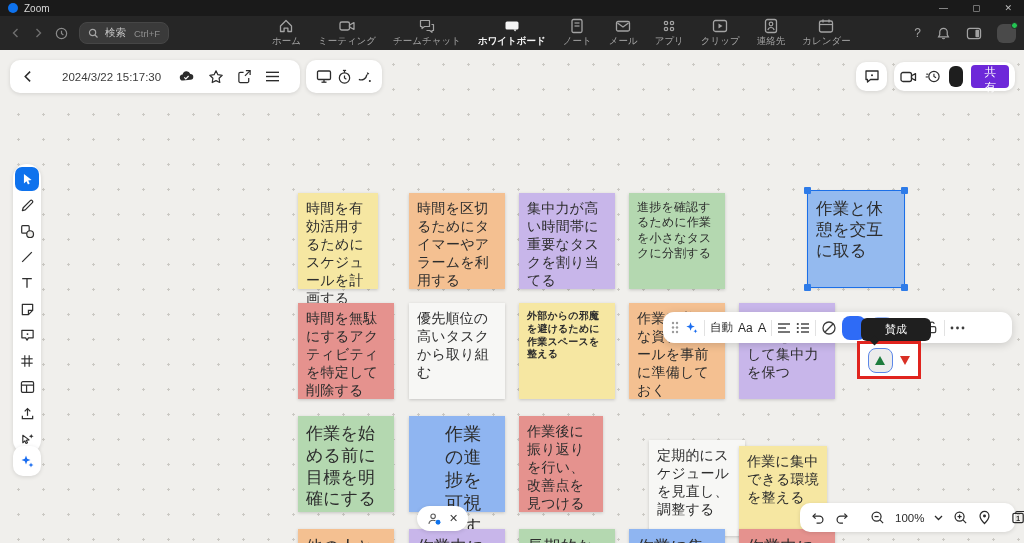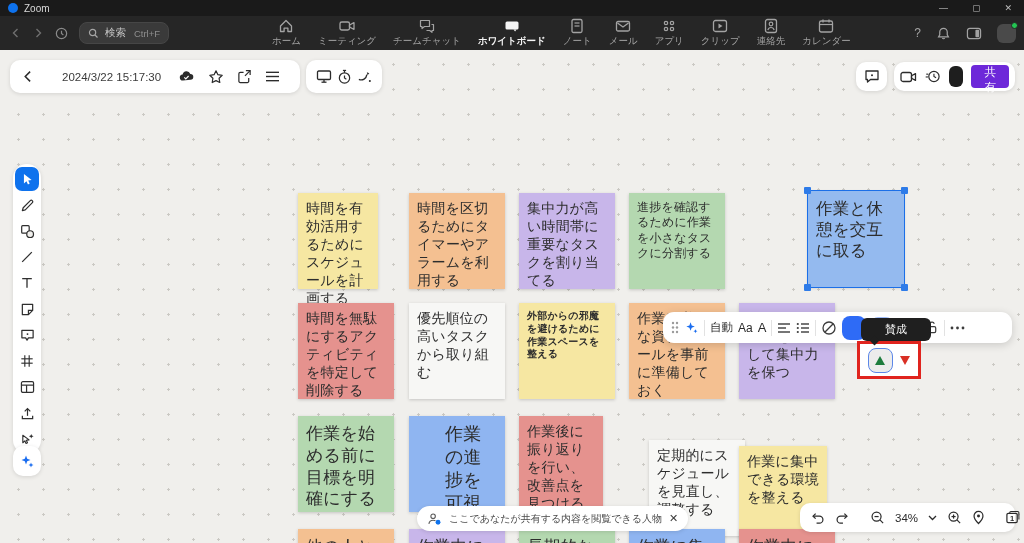--- a/index.html
+++ b/index.html
@@ -585,21 +585,20 @@
     </span>
   <span class="tri-down"></span>
 </div>
 
 <div class="pill notif">
   <svg width="15" height="14" viewBox="0 0 16 15">
       <circle cx="6.5" cy="4.5" r="2.4" fill="none" stroke="#5A5A5A" stroke-width="1.2"></circle>
       <path d="M2 12.8c.4-2.6 2.2-4 4.5-4 1 0 1.9.2 2.6.7" fill="none" stroke="#5A5A5A" stroke-width="1.2"></path>
       <circle cx="11.8" cy="11" r="2.6" fill="#0E72ED"></circle>
     </svg>
-  <span class="txt">ここであなたが共有する内容を閲覧できる人物</span>
   <span class="x">✕</span>
 </div>
 
 <div class="pill zoombar">
   <span class="icon-btn">
     <svg width="15" height="14" viewBox="0 0 16 15">
         <path d="M3.5 5.5h6.5a3.8 3.8 0 0 1 0 7.6H7" fill="none" stroke="#2B2B2B" stroke-width="1.3"></path>
         <polyline points="6,2.8 3.2,5.5 6,8.2" fill="none" stroke="#2B2B2B" stroke-width="1.3"></polyline>
       </svg>
     </span>
@@ -610,21 +609,21 @@
       </svg>
     </span>
   <span class="fb-divider"></span>
   <span class="icon-btn">
     <svg width="15" height="15" viewBox="0 0 16 16">
         <circle cx="7" cy="7" r="4.8" fill="none" stroke="#2B2B2B" stroke-width="1.3"></circle>
         <line x1="10.6" y1="10.6" x2="14" y2="14" stroke="#2B2B2B" stroke-width="1.3"></line>
         <line x1="4.8" y1="7" x2="9.2" y2="7" stroke="#2B2B2B" stroke-width="1.3"></line>
       </svg>
     </span>
-  <span class="zoom-level">34%</span>
+  <span class="zoom-level">100%</span>
   <span class="icon-btn">
     <svg width="9" height="6" viewBox="0 0 9 6">
         <polyline points="1,1 4.5,4.5 8,1" fill="none" stroke="#2B2B2B" stroke-width="1.3"></polyline>
       </svg>
     </span>
   <span class="icon-btn">
     <svg width="15" height="15" viewBox="0 0 16 16">
         <circle cx="7" cy="7" r="4.8" fill="none" stroke="#2B2B2B" stroke-width="1.3"></circle>
         <line x1="10.6" y1="10.6" x2="14" y2="14" stroke="#2B2B2B" stroke-width="1.3"></line>
         <line x1="4.8" y1="7" x2="9.2" y2="7" stroke="#2B2B2B" stroke-width="1.3"></line>

